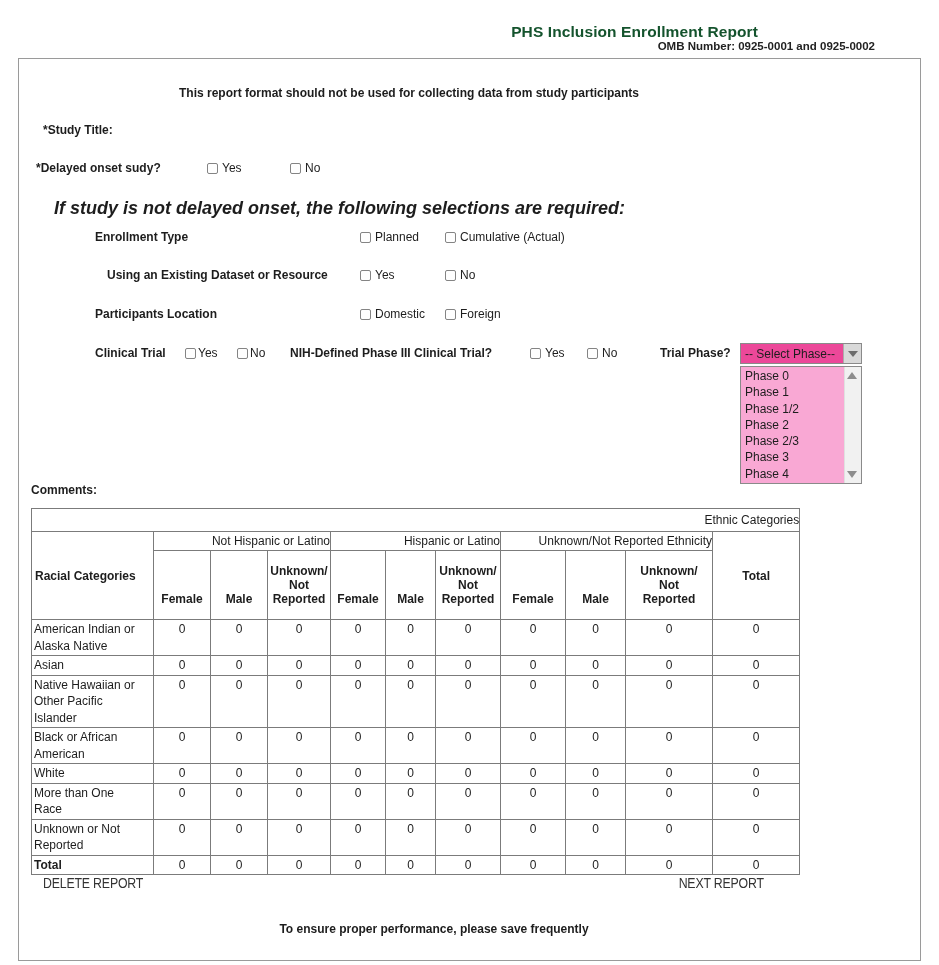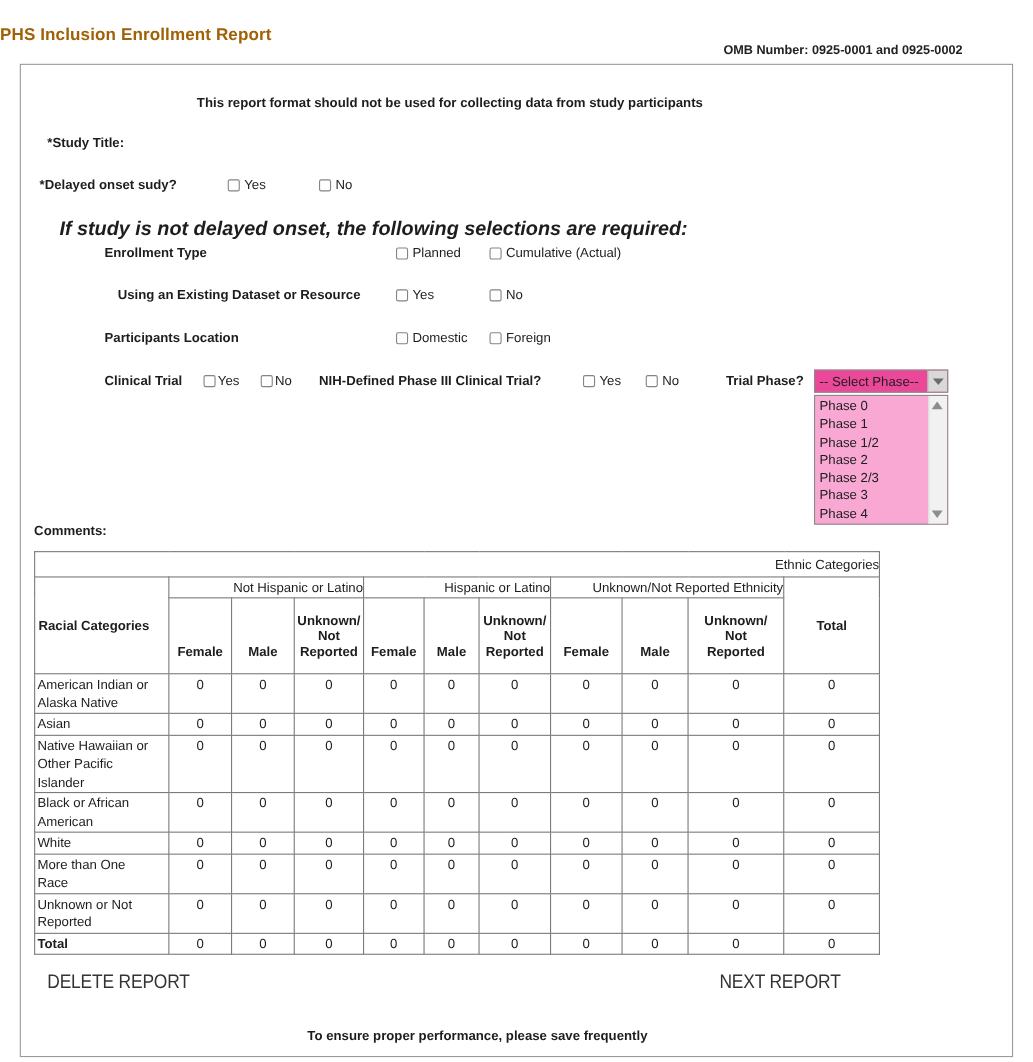--- a/index.html
+++ b/index.html
@@ -2,22 +2,22 @@
 <html><head>
 <meta charset="utf-8">
 <style>
   html,body { margin:0; padding:0; background:#fff; }
   body {
     width:939px; height:965px; position:relative;
     font-family:"Liberation Sans", sans-serif; color:#1d1d1d;
     -webkit-font-smoothing:antialiased;
   }
   .page-title {
-    position:absolute; top:23px; left:0; width:758px; text-align:left;
-    font-size:15.5px; font-weight:bold; color:#a16207; letter-spacing:0.1px;
+    position:absolute; top:23px; left:0; width:758px; text-align:right;
+    font-size:15.5px; font-weight:bold; color:#14532d; letter-spacing:0.1px;
   }
   .omb {
     position:absolute; top:40px; left:0; width:875px; text-align:right;
     font-size:11.5px; font-weight:bold; color:#222;
   }
   .main-box {
     position:absolute; top:58px; left:18px; width:901px; height:901px;
     border:1px solid #9a9a9a; background:#fff; overflow:visible;
   }
   .notice {
@@ -30,21 +30,21 @@
   .cb {
     display:inline-block; width:11px; height:11px; box-sizing:border-box;
     border:1px solid #848484; border-radius:2px; background:#fefefe;
     vertical-align:-2px; margin-right:4px;
   }
   .cb.tight { margin-right:2px; }
   .instruction { margin-top:21px; margin-left:35px; height:15px;
     font-size:18px; font-weight:bold; font-style:italic; }
   .row-study { margin-top:22px; }
   .row-delayed { margin-top:22px; }
-  .row-enroll { margin-top:10px; }
+  .row-enroll { margin-top:17px; }
   .row-using { margin-top:22px; }
   .row-part { margin-top:23px; }
   .row-clinical { margin-top:20px; height:22px; }
   .row-clinical .at { top:3px; }
   
   .sel { position:absolute; left:721px; top:0; width:122px; }
   .sel-box {
     height:21px; border:1px solid #8a8a8a; background:#ec4899;
     display:flex; align-items:center; box-sizing:border-box; cursor:default;
   }
@@ -82,22 +82,22 @@
   .t-group { text-align:right; font-size:12px; padding:2px 0 !important; }
   .t-sub { text-align:center; font-weight:bold; font-size:11.5px;
     vertical-align:bottom !important; line-height:14px; padding:13px 1px !important;
     white-space:pre-line; }
   .t-total-h { text-align:center; font-weight:bold; font-size:12.5px;
     vertical-align:middle !important; }
   .t-label { font-size:12px; line-height:16.5px; white-space:pre-line; }
   .t-val { text-align:center; font-size:12px; padding-top:2px !important; }
   table.enr tbody tr:last-child .t-label { font-weight:bold; }
   
-  .actions { display:flex; justify-content:space-between; margin-top:14px;
-    padding:0 156px 0 24px; font-size:18px; color:#333; }
+  .actions { display:flex; justify-content:space-between; 
+    padding:0 156px 0 24px; font-size:14px; color:#333; }
   .action { letter-spacing:-0.2px; transform:scaleX(0.88); cursor:pointer; }
   .action.left { transform-origin:left center; }
   .action.right { transform-origin:right center; }
   .footer-note { margin-top:31px; width:830px; text-align:center;
     font-size:12px; font-weight:bold; height:15px; }
 </style>
 </head>
 <body>
 
 <div class="page-title">PHS Inclusion Enrollment Report</div>

